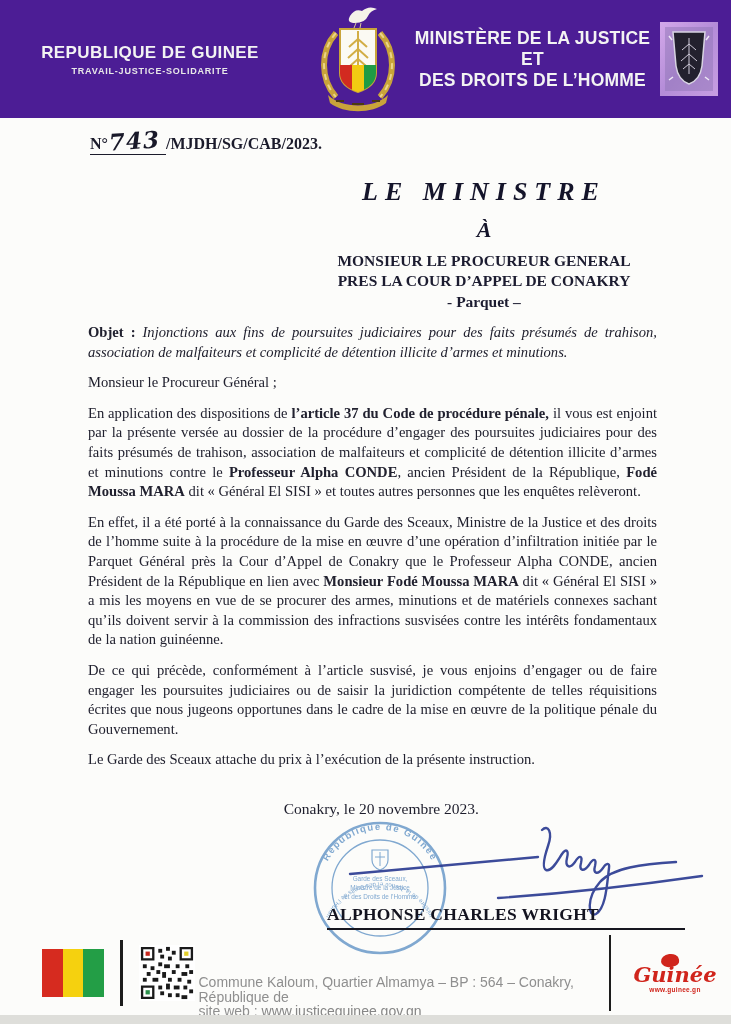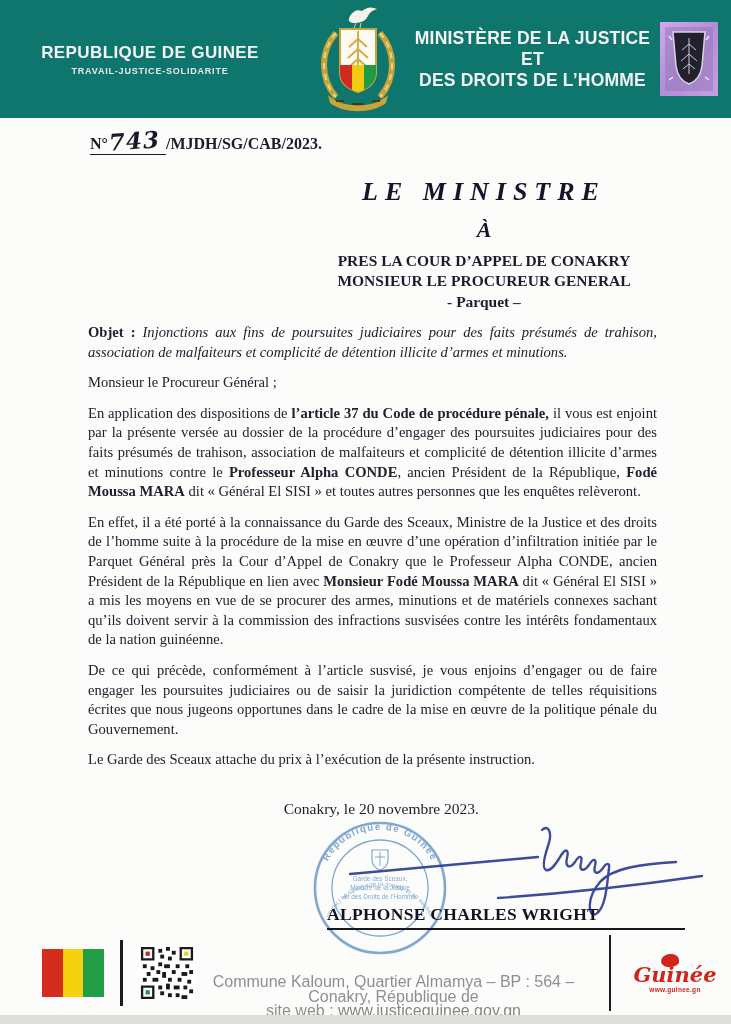--- a/index.html
+++ b/index.html
@@ -1,21 +1,21 @@
 <!DOCTYPE html>
 <html><head>
 <meta charset="utf-8">
 <style>
   html,body{margin:0;padding:0;}
   body{width:731px;height:1024px;overflow:hidden;background:#ffffff;
        font-family:"Liberation Serif", serif;color:#20202e;}
   .page{position:relative;width:731px;height:1024px;background:#fcfcfa;}
 
   
-  .banner{height:118px;background:#0f766e;display:flex;align-items:center;
+  .banner{height:118px;background:#4c1d95;display:flex;align-items:center;
           color:#f3f3f3;font-family:"Liberation Sans", sans-serif;}
   .banner-left{width:272px;text-align:center;margin-left:14px;}
   .rep-title{font-size:17px;font-weight:bold;letter-spacing:.4px;}
   .rep-motto{font-size:9px;font-weight:bold;letter-spacing:.8px;margin-top:3px;color:#e8e8e8;}
   .arms{width:104px;height:112px;margin-left:20px;flex:none;}
   .banner-right{flex:1;text-align:center;font-size:17.5px;font-weight:bold;line-height:21px;letter-spacing:.2px;}
   .emblem{width:60px;height:86px;margin:0 12px 0 4px;flex:none;}
 
   
   .ref-line{margin:16px 0 0 90px;font-size:16px;font-weight:bold;color:#1b1b2b;}
@@ -55,21 +55,21 @@
   .footer{position:absolute;left:0;top:928px;width:731px;display:flex;align-items:center;
           font-family:"Liberation Sans", sans-serif;}
   .flag{width:62px;height:48px;margin-left:42px;display:flex;flex:none;}
   .flag span{flex:1;}
   .flag .f-red{background:#d62b1f;}
   .flag .f-yellow{background:#f5d10f;}
   .flag .f-green{background:#239e46;}
   .divider{width:2.5px;height:66px;background:#1c1c1c;margin:0 16px;flex:none;}
   .divider.tall{height:76px;}
   .qr{width:56px;height:56px;flex:none;}
-  .addr{flex:1;text-align:center;font-size:16px;line-height:14.5px;color:#8f8f8f;padding:0 4px;margin-top:47px;}
+  .addr{flex:1;text-align:left;font-size:14px;line-height:14.5px;color:#8f8f8f;padding:0 4px;margin-top:47px;}
   .link{text-decoration:underline;color:#868686;}
   .brand{width:96px;text-align:center;flex:none;margin-right:8px;position:relative;}
   .brand-blob{width:18px;height:13px;background:#d0251c;border-radius:60% 60% 45% 55%;
               margin:0 auto -2px 34px;transform:rotate(-8deg);}
   .brand-text{font-family:"DejaVu Serif", serif;font-style:italic;font-weight:bold;
               font-size:21px;color:#d0251c;line-height:20px;}
   .brand-sub{font-size:6.5px;font-weight:bold;color:#d0251c;letter-spacing:.3px;margin-top:1px;}
 
   .scan-edge{position:absolute;left:0;bottom:0;width:731px;height:9px;background:#dededa;}
 </style>
@@ -143,22 +143,22 @@
     </div>
   </header>
 
   <div class="ref-line">
     <span class="ref-underl"><span>N°</span><span class="ref-hand">743</span></span><span>/MJDH/SG/CAB/2023.</span>
   </div>
 
   <div class="addr-block">
     <div class="minister-title">LE MINISTRE</div>
     <div class="to-symbol">À</div>
+    <div class="recipient-line">MONSIEUR LE PROCUREUR GENERAL</div>
     <div class="recipient-line">PRES LA COUR D’APPEL DE CONAKRY</div>
-    <div class="recipient-line">MONSIEUR LE PROCUREUR GENERAL</div>
     <div class="recipient-city">- Parquet –</div>
   </div>
 
   <main class="body-text">
     <p class="objet"><span class="objet-label">Objet</span><span class="objet-colon"> : </span><span class="objet-text">Injonctions aux fins de poursuites judiciaires pour des faits présumés de trahison, association de malfaiteurs et complicité de détention illicite d’armes et minutions.</span></p>
     <p class="salutation">Monsieur le Procureur Général ;</p>
     <p class="para"><span>En application des dispositions de </span><span class="seg-b">l’article 37 du Code de procédure pénale,</span><span> il vous est enjoint par la présente versée au dossier de la procédure d’engager des poursuites judiciaires pour des faits présumés de trahison, association de malfaiteurs et complicité de détention illicite d’armes et minutions contre le </span><span class="seg-b">Professeur Alpha CONDE</span><span>, ancien Président de la République, </span><span class="seg-b">Fodé Moussa MARA</span><span> dit « Général El SISI » et toutes autres personnes que les enquêtes relèveront.</span></p>
     <p class="para"><span>En effet, il a été porté à la connaissance du Garde des Sceaux, Ministre de la Justice et des droits de l’homme suite à la procédure de la mise en œuvre d’une opération d’infiltration initiée par le Parquet Général près la Cour d’Appel de Conakry que le Professeur Alpha CONDE, ancien Président de la République en lien avec </span><span class="seg-b">Monsieur Fodé Moussa MARA</span><span> dit « Général El SISI » a mis les moyens en vue de se procurer des armes, minutions et de matériels connexes sachant qu’ils doivent servir à la commission des infractions susvisées contre les intérêts fondamentaux de la nation guinéenne.</span></p>
     <p class="para"><span>De ce qui précède, conformément à l’article susvisé, je vous enjoins d’engager ou de faire engager les poursuites judiciaires ou de saisir la juridiction compétente de telles réquisitions écrites que nous jugeons opportunes dans le cadre de la mise en œuvre de la politique pénale du Gouvernement.</span></p>
     <p class="para closing">Le Garde des Sceaux attache du prix à l’exécution de la présente instruction.</p>

